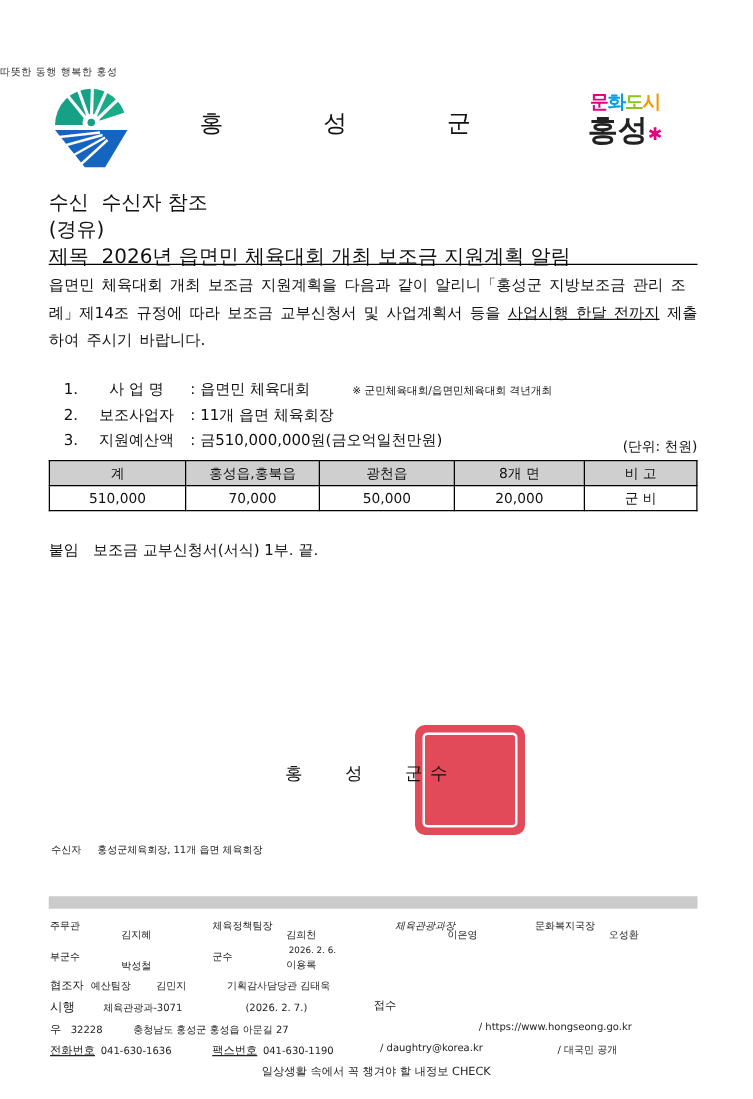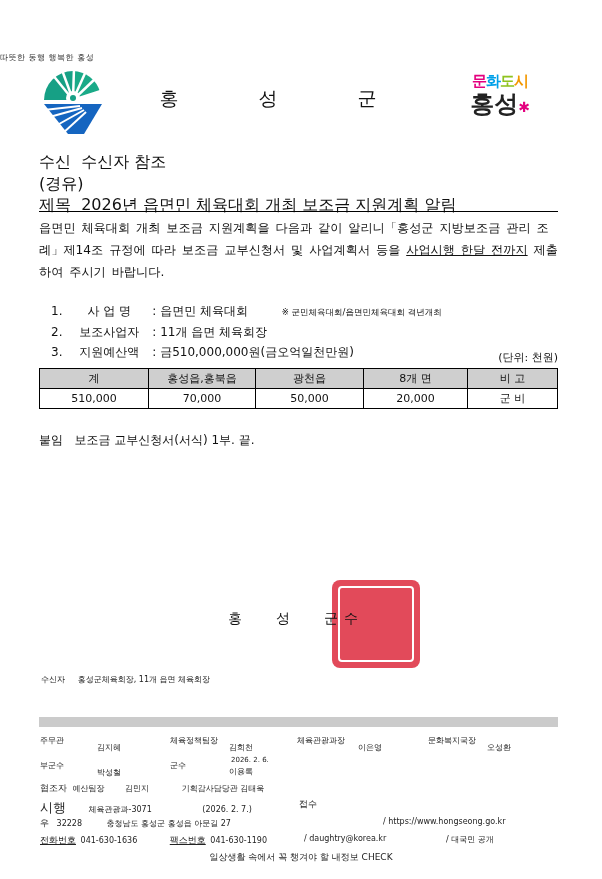--- a/index.html
+++ b/index.html
@@ -121,39 +121,39 @@
 <div class="abs small" style="left:41px;top:674px;">
   <span>수신자</span>&nbsp;&nbsp;&nbsp;&nbsp;&nbsp;<span>홍성군체육회장, 11개 읍면 체육회장</span>
 </div>
 
 <div class="abs grey-bar"></div>
 
 <div class="abs small" style="left:40px;top:735px;">주무관</div>
 <div class="abs small" style="left:97px;top:742px;">김지혜</div>
 <div class="abs small" style="left:170px;top:735px;">체육정책팀장</div>
 <div class="abs small" style="left:229px;top:742px;">김희천</div>
-<div class="abs small" style="left:297px;top:735px;">체육관광과장</div>
+<div class="abs small" style="left:316px;top:735px;font-style:italic;">체육관광과장</div>
 <div class="abs small" style="left:358px;top:742px;">이은영</div>
 <div class="abs small" style="left:428px;top:735px;">문화복지국장</div>
 <div class="abs small" style="left:487px;top:742px;">오성환</div>
 
 <div class="abs small" style="left:40px;top:760px;">부군수</div>
 <div class="abs small" style="left:97px;top:767px;">박성철</div>
 <div class="abs small" style="left:170px;top:760px;">군수</div>
 <div class="abs small" style="left:231px;top:756px;font-size:7px;">2026. 2. 6.</div>
 <div class="abs small" style="left:229px;top:766px;">이용록</div>
 
 <div class="abs small" style="left:40px;top:782px;text-align:center;">
   <span style="font-size:9px">협조자</span>
   <span style="margin-left:3px">예산팀장</span>
   <span style="margin-left:18px">김민지</span>
   <span style="margin-left:30px">기획감사담당관 김태욱</span>
 </div>
 <div class="abs small" style="left:40px;top:799px;">
-  <span style="font-size:13px">시행</span>
+  <span style="font-size:10px">시행</span>
   <span style="margin-left:20px">체육관광과-3071</span>
   <span style="margin-left:48px">(2026. 2. 7.)</span>
 </div>
 <div class="abs small" style="left:299px;top:798px;font-size:9px;">접수</div>
 
 <div class="abs foot" style="left:40px;top:817px;">
   <span style="font-size:9px">우</span>
   <span style="margin-left:5px">32228</span>
   <span style="margin-left:22px">충청남도 홍성군 홍성읍 아문길 27</span>
 </div>

